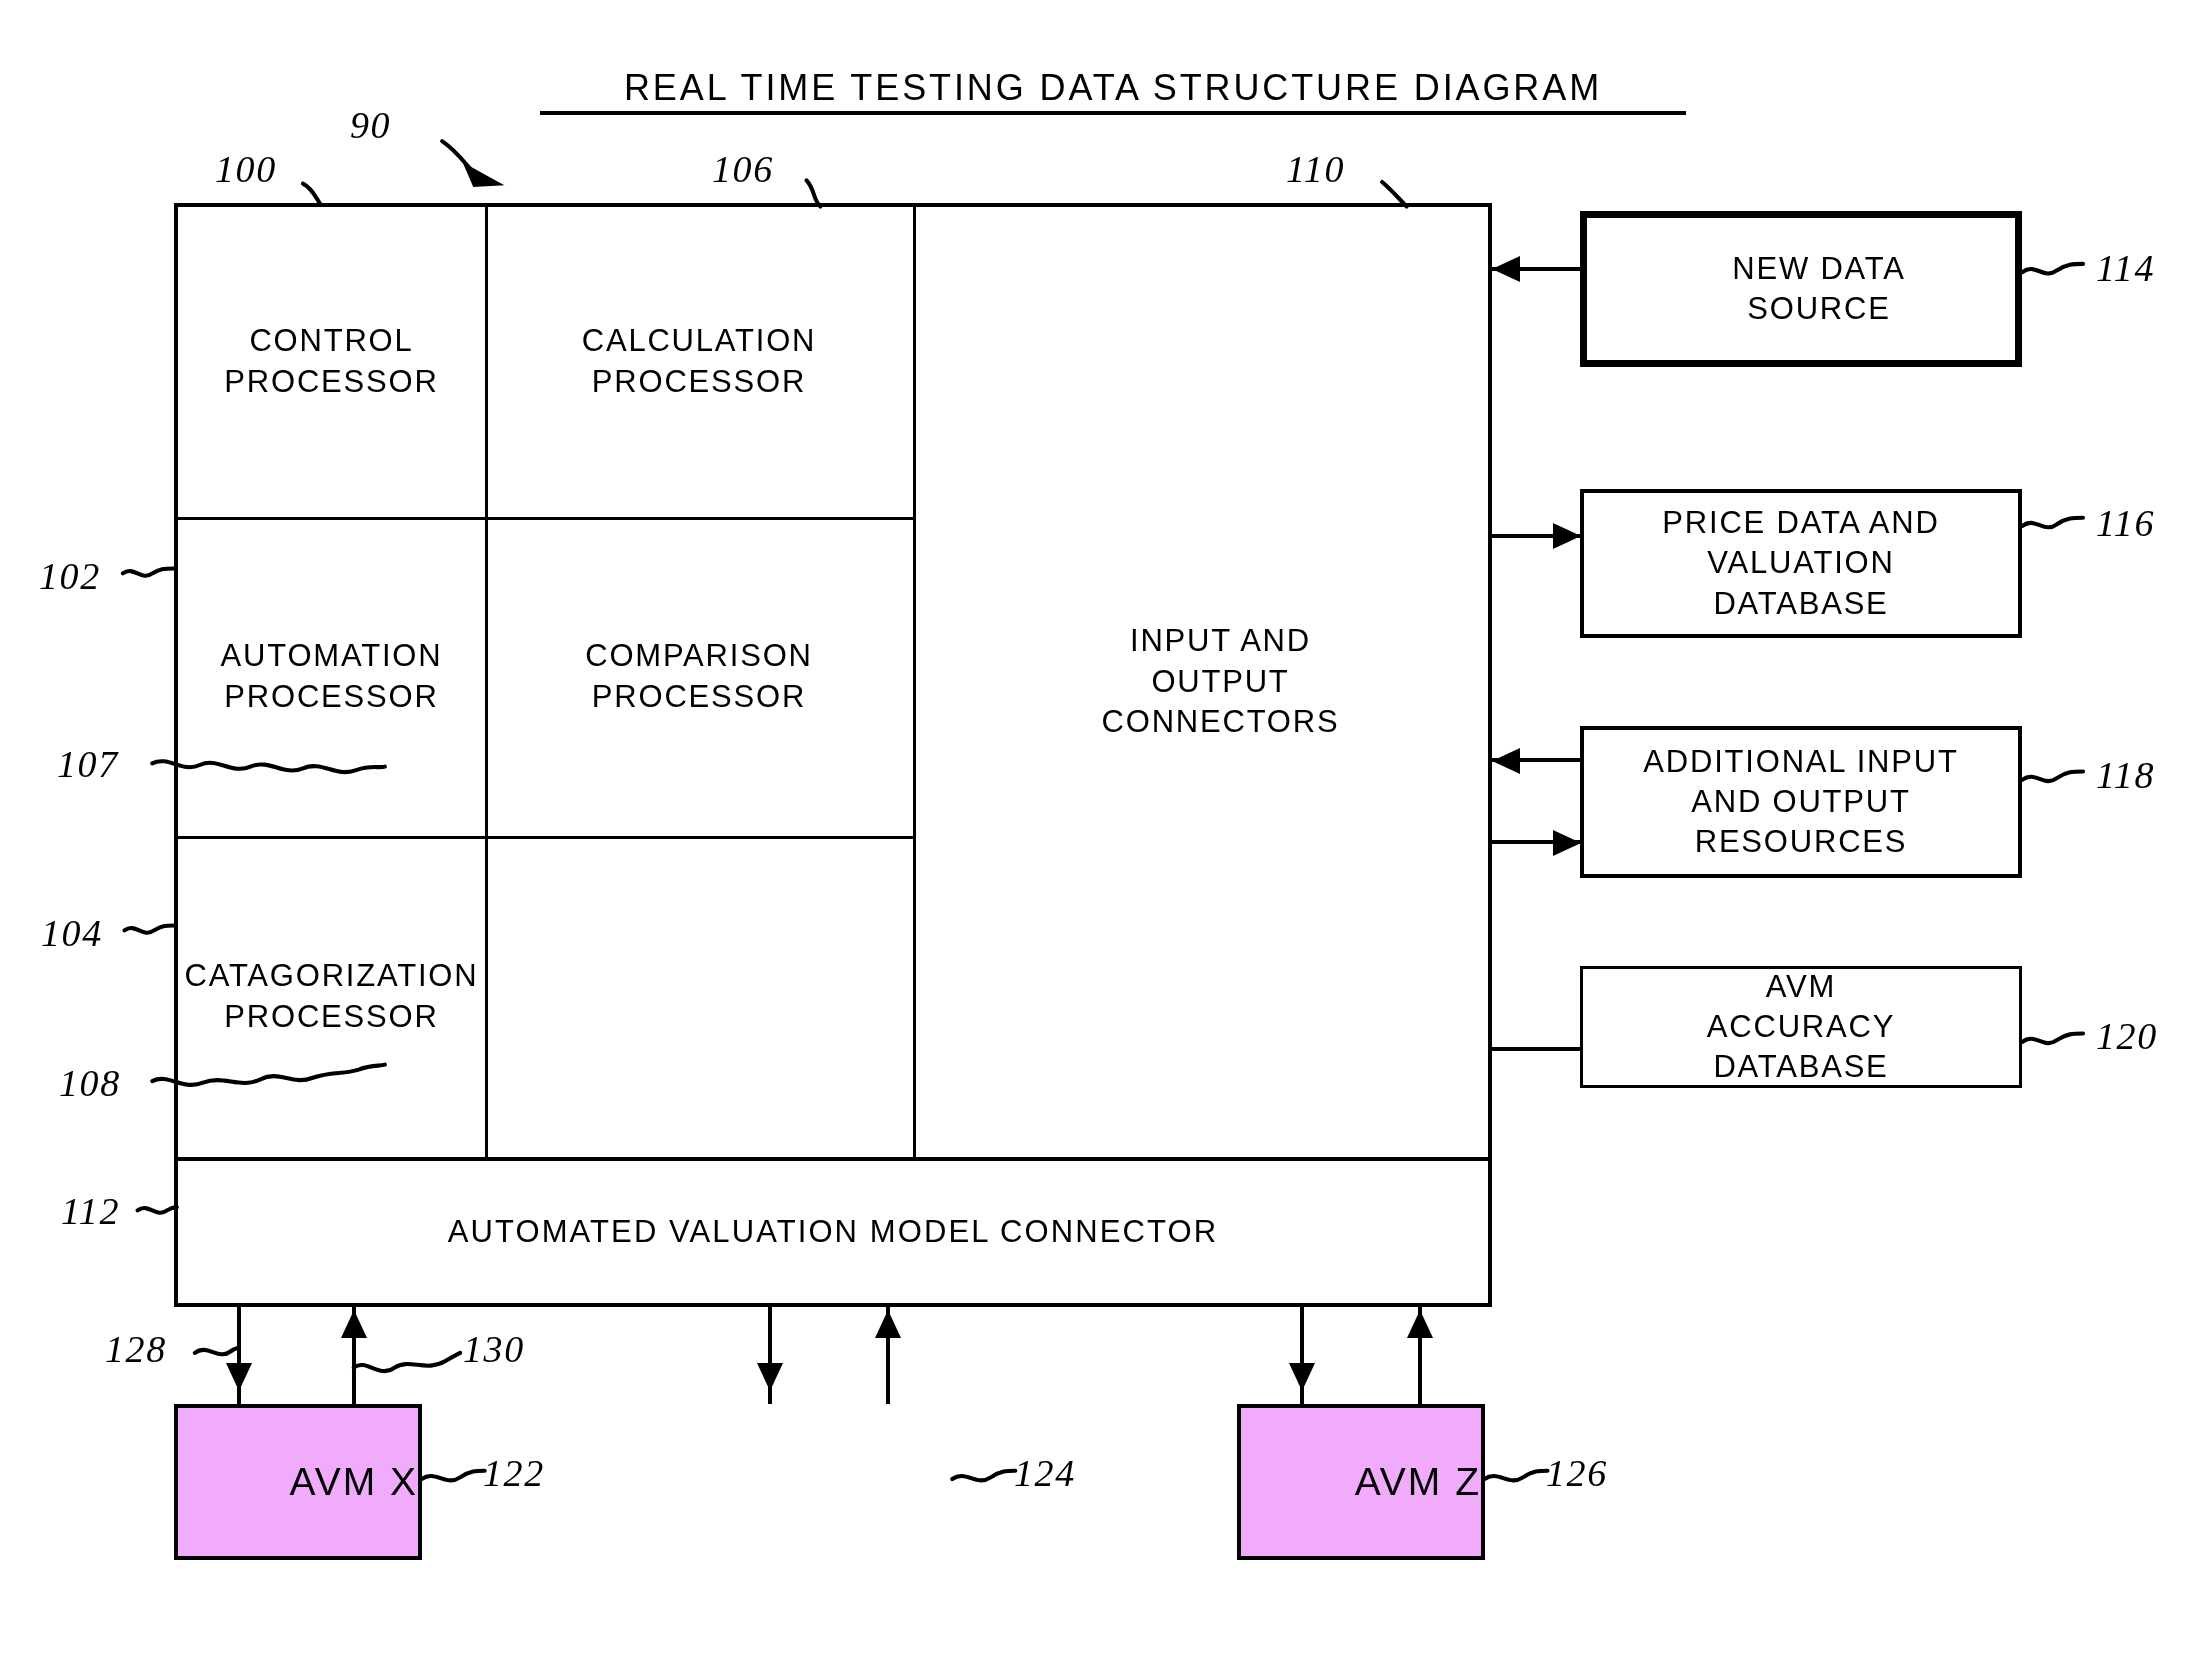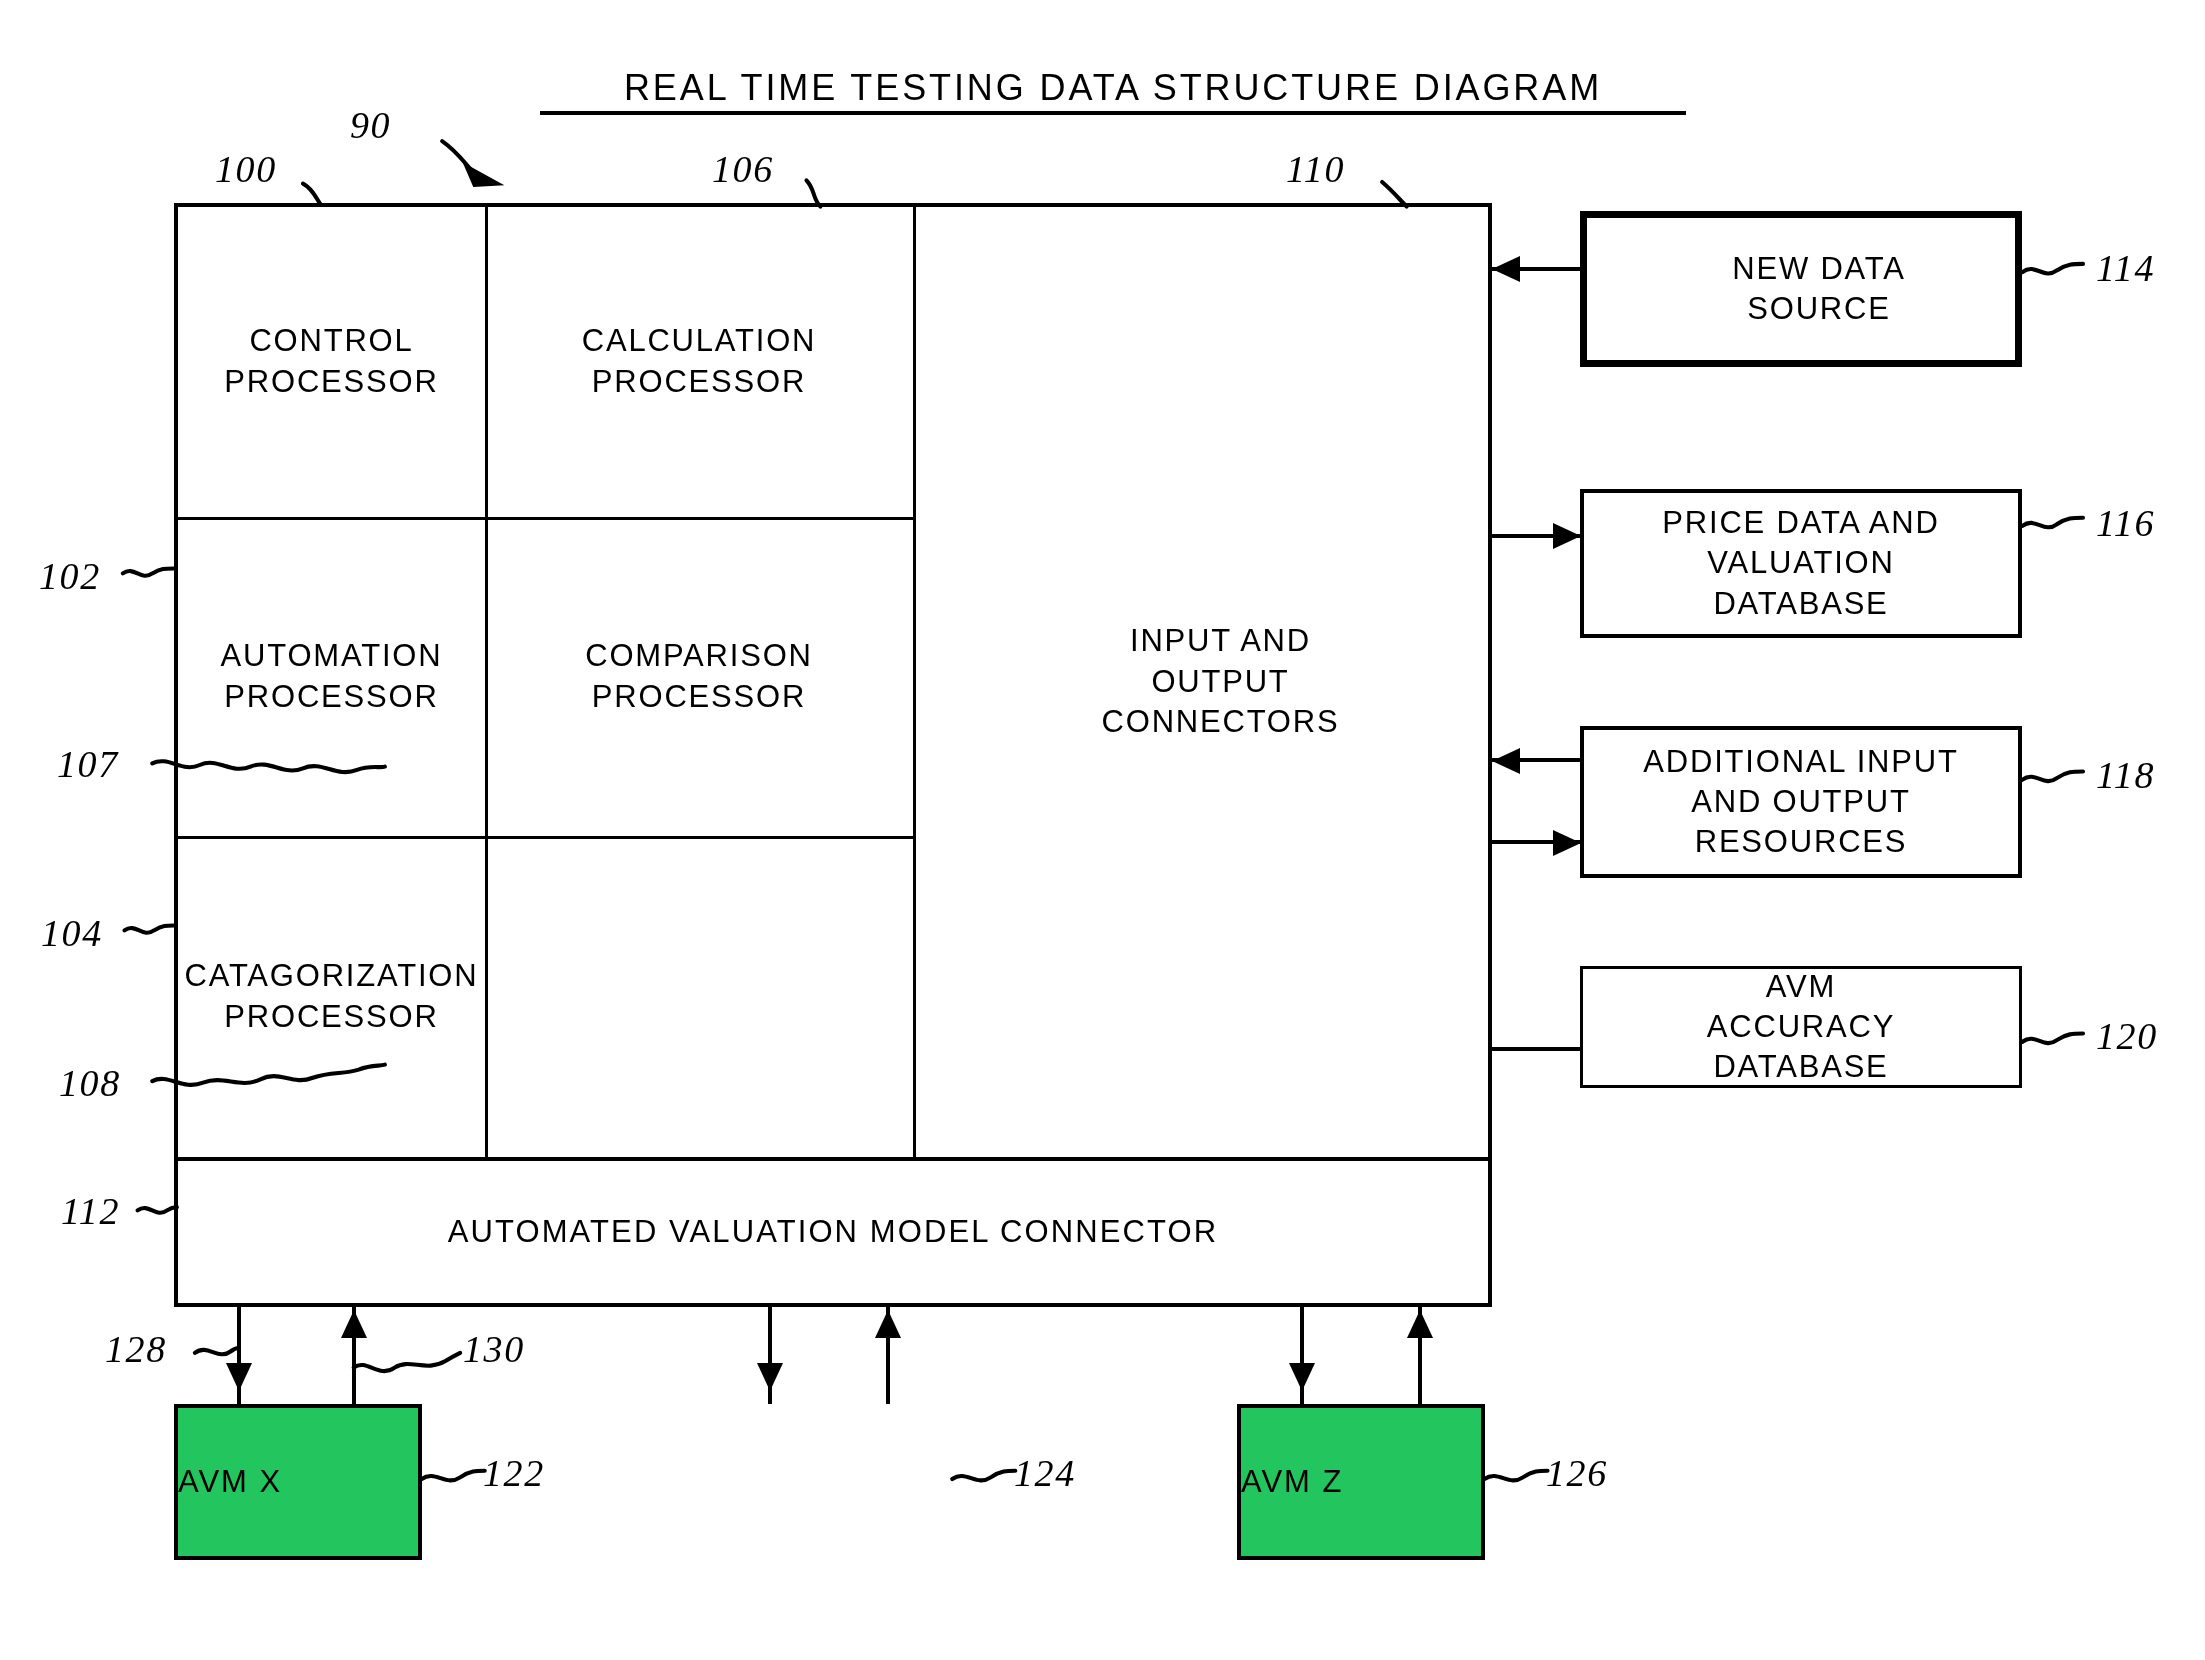--- a/index.html
+++ b/index.html
@@ -66,23 +66,23 @@
     background:#fff;
   }
   .side-box.heavy{border-width:7.4px;padding-left:36px;}
   .side-box.semi{border-width:4.9px;}
 
   
   .avm-box{
     position:absolute;
     box-sizing:border-box;
     border:4.1px solid #000;
-    display:flex;align-items:center;justify-content:flex-start;
-    font-size:31px;letter-spacing:2px;
-    background:#22c55e;
+    display:flex;align-items:center;justify-content:flex-end;
+    font-size:39px;letter-spacing:2px;
+    background:#f0abfc;
   }
 
   
   .hconn{position:absolute;height:4.1px;background:#000;}
   .vconn{position:absolute;width:4.1px;background:#000;}
   .arrow-l,.arrow-r,.arrow-d,.arrow-u{position:absolute;width:0;height:0;}
   .arrow-l{border-top:13px solid transparent;border-bottom:13px solid transparent;border-right:28px solid #000;}
   .arrow-r{border-top:13px solid transparent;border-bottom:13px solid transparent;border-left:28px solid #000;}
   .arrow-d{border-left:13px solid transparent;border-right:13px solid transparent;border-top:28px solid #000;}
   .arrow-u{border-left:13px solid transparent;border-right:13px solid transparent;border-bottom:28px solid #000;}

